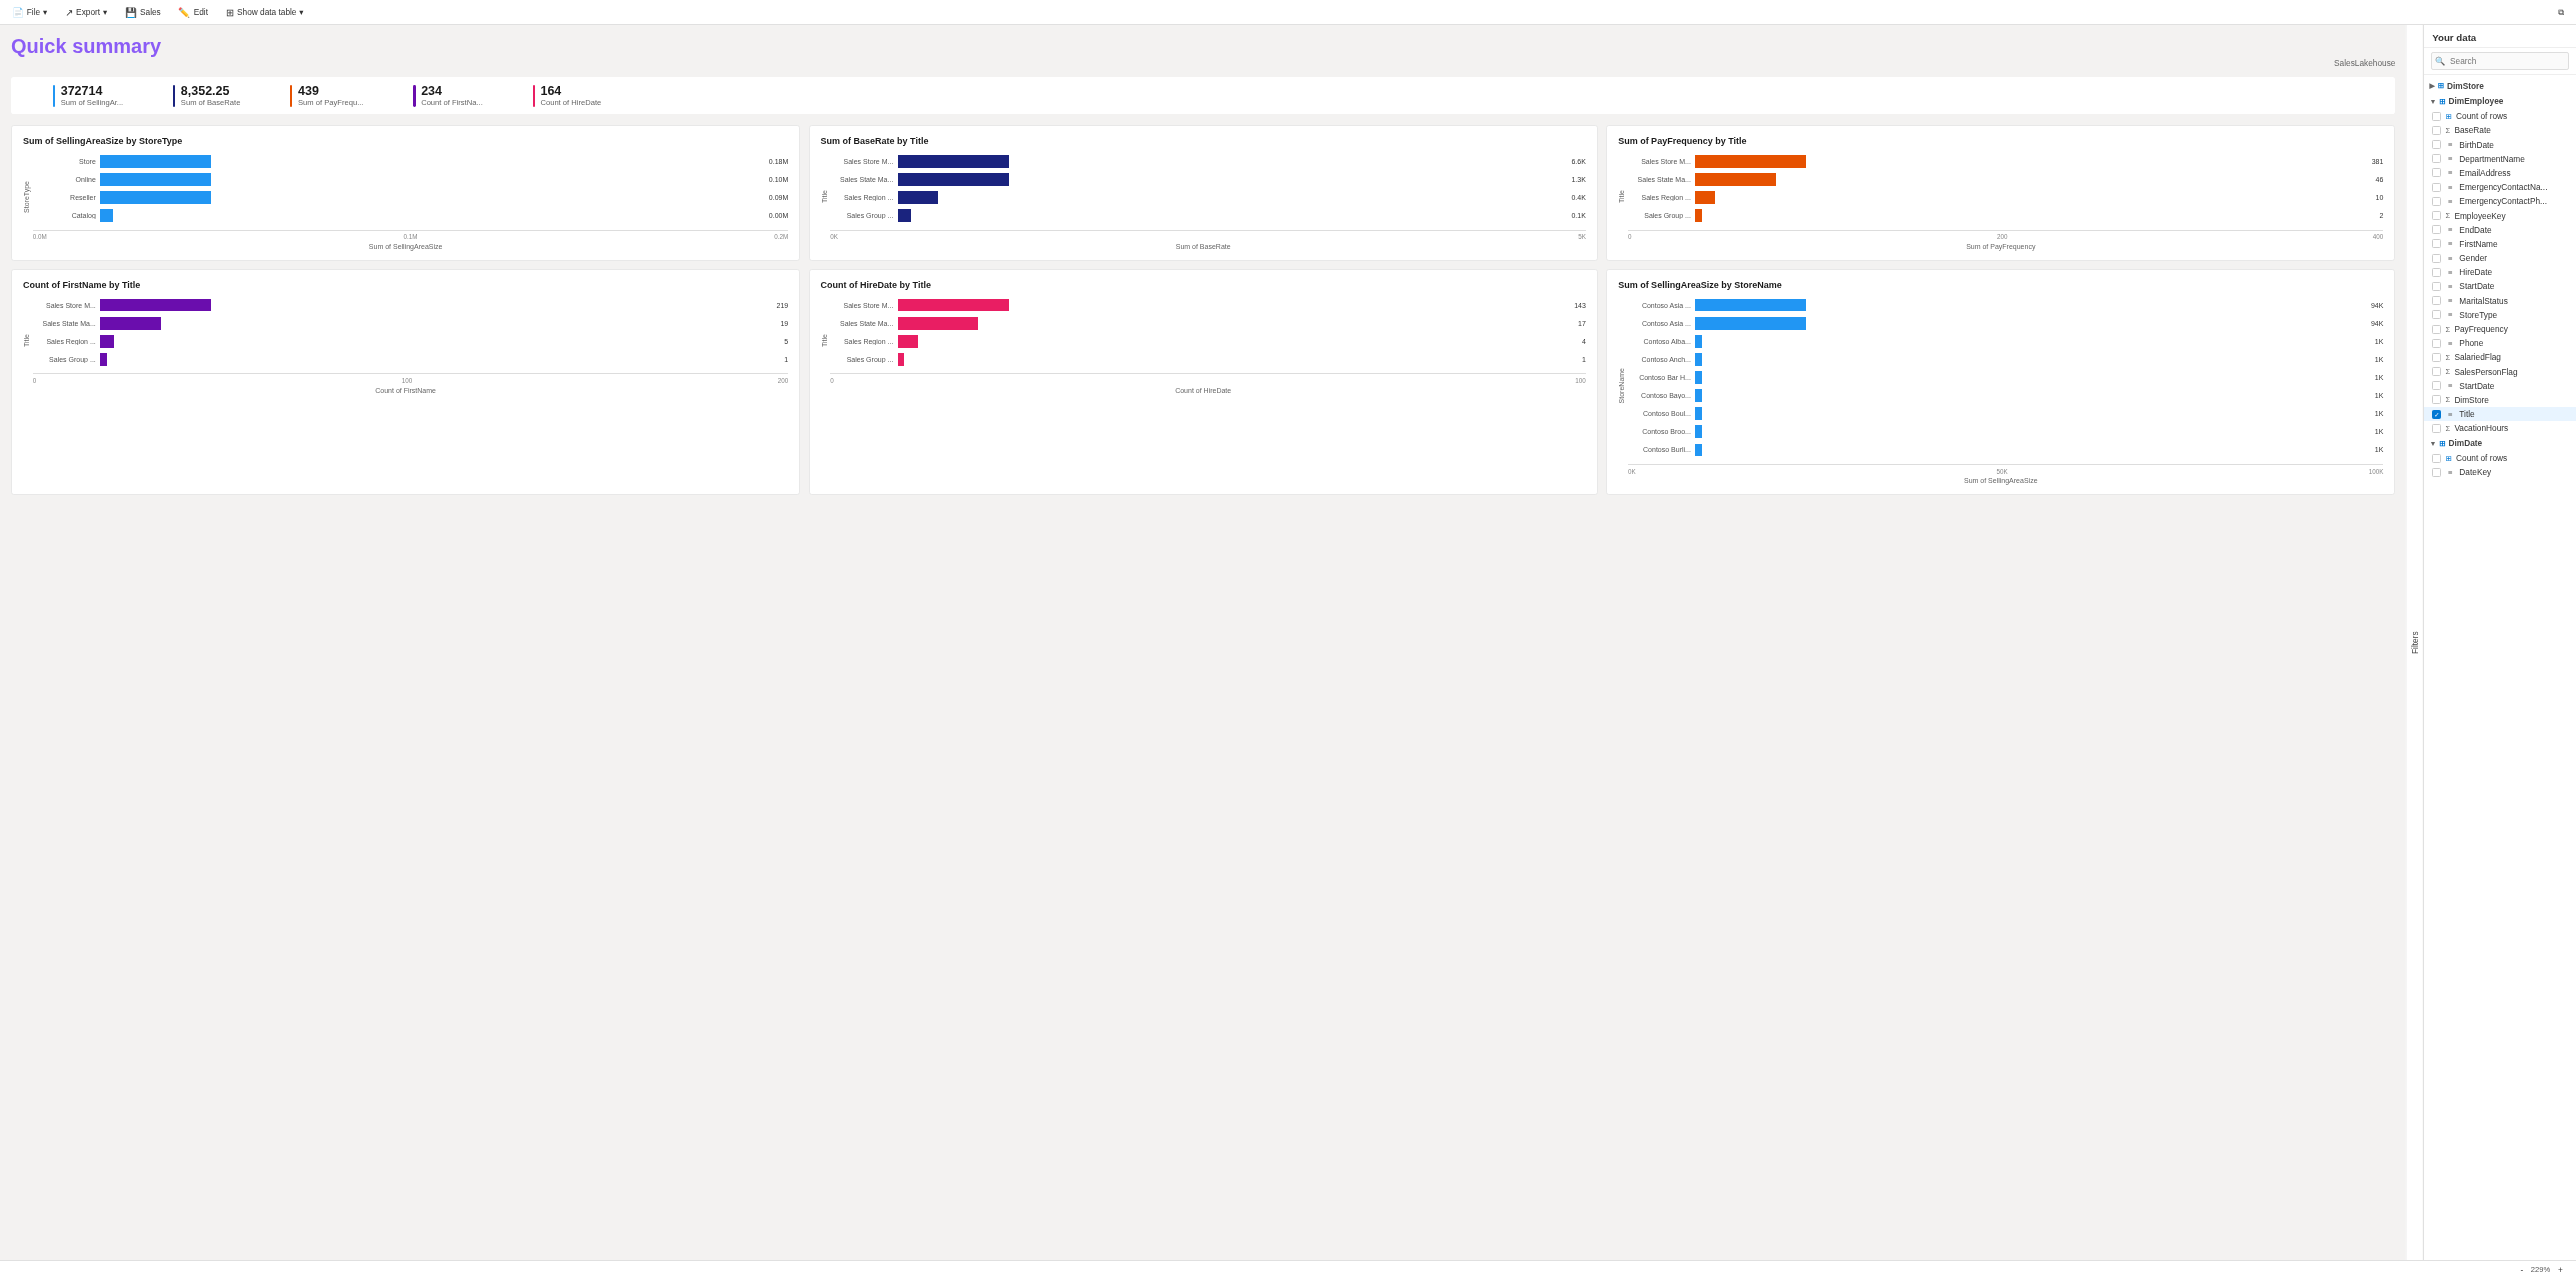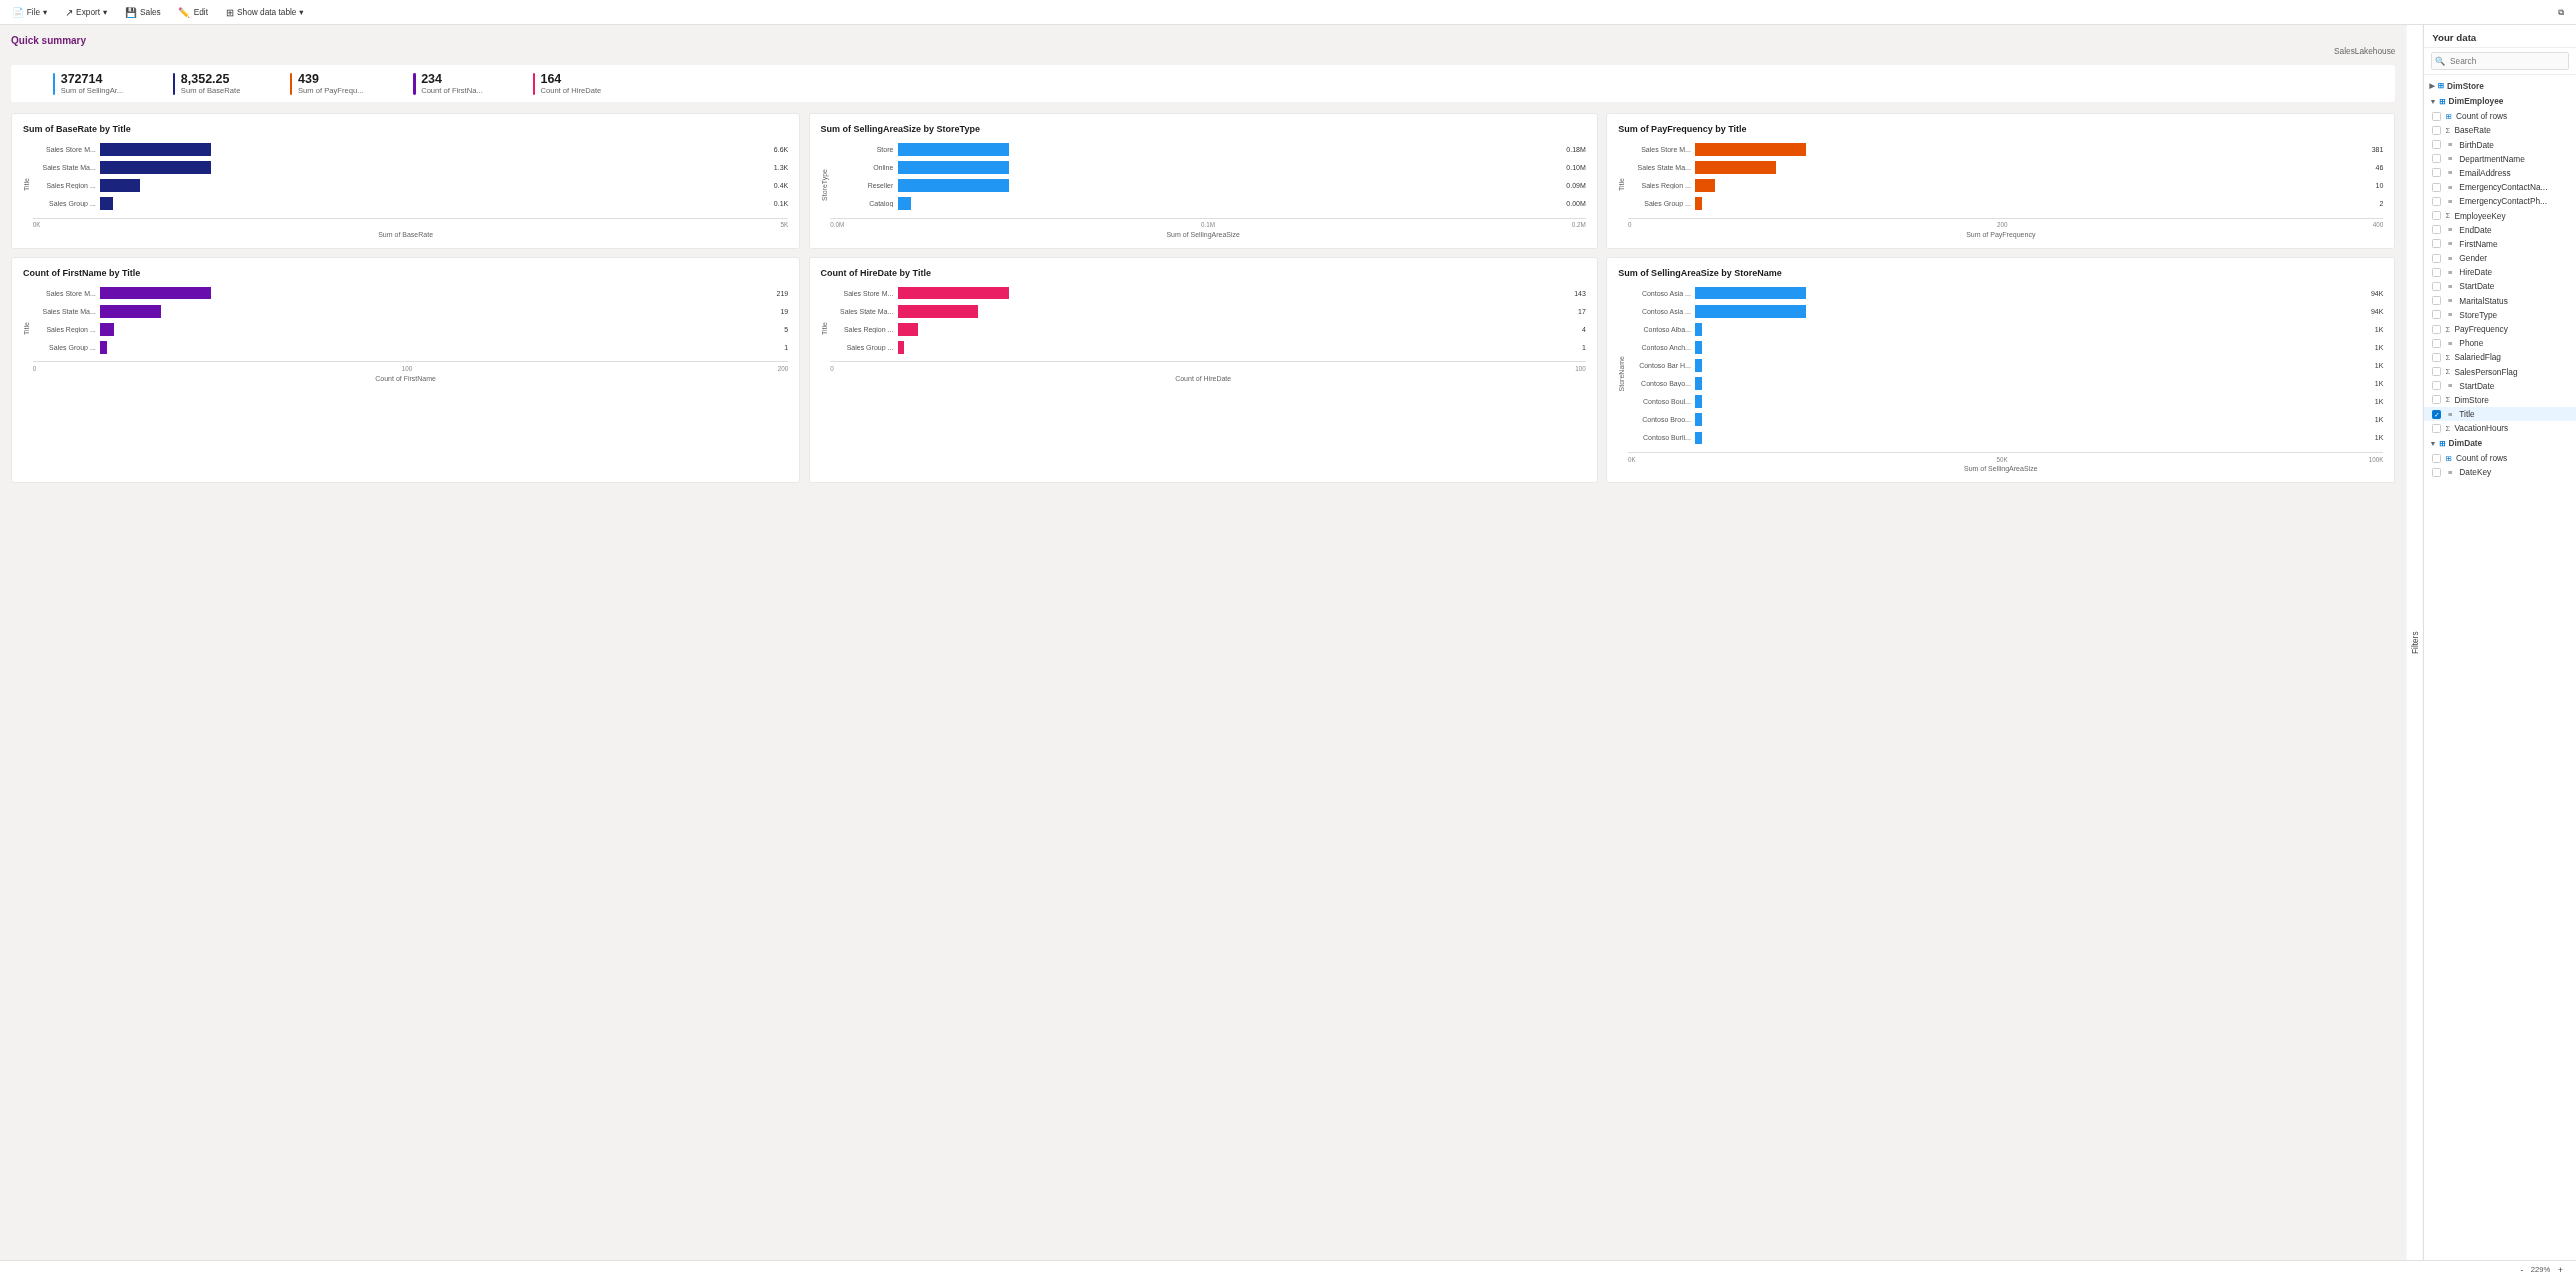--- a/index.html
+++ b/index.html
@@ -11,21 +11,21 @@
     .toolbar-icon { font-size: 9.7px; }
 
     
     .main-layout { display: flex; flex: 1; overflow: hidden; }
 
     
     .content-area { flex: 1; overflow-y: auto; padding: 9.7px 11px; }
 
     
     .page-header { margin-bottom: 9.7px; }
-    .page-title { font-size: 10px; font-weight: 600; color: #701a75; }
+    .page-title { font-size: 20px; font-weight: 600; color: #8b5cf6; }
     .page-subtitle { font-size: 8.3px; color: #666; text-align: right; }
 
     
     .kpi-bar { display: flex; gap: 22px; margin-bottom: 11px; background: #fff; padding: 7px 14px; border-radius: 2.8px; align-items: center; }
     .kpi-item { display: flex; align-items: center; gap: 5.6px; padding-left: 28px; }
     .kpi-bar-indicator { width: 2.1px; height: 22px; border-radius: 1.4px; }
     .kpi-value { font-size: 12.5px; font-weight: 600; color: #1a1a1a; }
     .kpi-label { font-size: 7.6px; color: #666; }
 
     
@@ -146,20 +146,71 @@
     <div class="kpi-bar-indicator" style="background:#e91e63"></div>
     <div>
       <div class="kpi-value">164</div>
       <div class="kpi-label">Count of HireDate</div>
     </div>
   </div>
       </div>
 
     <div class="chart-grid" id="chart-grid-container">
         <div class="chart-card">
+    <div class="chart-title">Sum of SellingAreaSize by StoreType</div>
+    <div class="chart-row-area">
+      <div class="chart-ylabel">StoreType</div>
+      <div style="flex:1">
+        <div class="bar-chart">
+    <div class="bar-row">
+      <span class="bar-label">Store</span>
+      <div class="bar-container">
+        <div class="bar" style="width:100%;background:#2196f3;max-width:111px;">
+        </div>
+      </div>
+      <span class="bar-value">0.18M</span>
+    </div>
+
+    <div class="bar-row">
+      <span class="bar-label">Online</span>
+      <div class="bar-container">
+        <div class="bar" style="width:56%;background:#2196f3;max-width:111px;">
+        </div>
+      </div>
+      <span class="bar-value">0.10M</span>
+    </div>
+
+    <div class="bar-row">
+      <span class="bar-label">Reseller</span>
+      <div class="bar-container">
+        <div class="bar" style="width:50%;background:#2196f3;max-width:111px;">
+        </div>
+      </div>
+      <span class="bar-value">0.09M</span>
+    </div>
+
+    <div class="bar-row">
+      <span class="bar-label">Catalog</span>
+      <div class="bar-container">
+        <div class="bar" style="width:2%;background:#2196f3;max-width:111px;">
+        </div>
+      </div>
+      <span class="bar-value">0.00M</span>
+    </div>
+  </div>
+        <div class="chart-axis">
+                <span>0.0M</span>
+                <span>0.1M</span>
+                <span>0.2M</span>
+              </div>
+      </div>
+    </div>
+    <div class="chart-xlabel">Sum of SellingAreaSize</div>
+  </div>
+        <div class="chart-card">
     <div class="chart-title">Sum of BaseRate by Title</div>
     <div class="chart-row-area">
       <div class="chart-ylabel">Title</div>
       <div style="flex:1">
         <div class="bar-chart">
     <div class="bar-row">
       <span class="bar-label">Sales Store M...</span>
       <div class="bar-container">
         <div class="bar" style="width:100%;background:#1a237e;max-width:111px;">
         </div>
@@ -194,71 +245,20 @@
       <span class="bar-value">0.1K</span>
     </div>
   </div>
         <div class="chart-axis">
                 <span>0K</span>
                 <span>5K</span>
               </div>
       </div>
     </div>
     <div class="chart-xlabel">Sum of BaseRate</div>
-  </div>
-        <div class="chart-card">
-    <div class="chart-title">Sum of SellingAreaSize by StoreType</div>
-    <div class="chart-row-area">
-      <div class="chart-ylabel">StoreType</div>
-      <div style="flex:1">
-        <div class="bar-chart">
-    <div class="bar-row">
-      <span class="bar-label">Store</span>
-      <div class="bar-container">
-        <div class="bar" style="width:100%;background:#2196f3;max-width:111px;">
-        </div>
-      </div>
-      <span class="bar-value">0.18M</span>
-    </div>
-
-    <div class="bar-row">
-      <span class="bar-label">Online</span>
-      <div class="bar-container">
-        <div class="bar" style="width:56%;background:#2196f3;max-width:111px;">
-        </div>
-      </div>
-      <span class="bar-value">0.10M</span>
-    </div>
-
-    <div class="bar-row">
-      <span class="bar-label">Reseller</span>
-      <div class="bar-container">
-        <div class="bar" style="width:50%;background:#2196f3;max-width:111px;">
-        </div>
-      </div>
-      <span class="bar-value">0.09M</span>
-    </div>
-
-    <div class="bar-row">
-      <span class="bar-label">Catalog</span>
-      <div class="bar-container">
-        <div class="bar" style="width:2%;background:#2196f3;max-width:111px;">
-        </div>
-      </div>
-      <span class="bar-value">0.00M</span>
-    </div>
-  </div>
-        <div class="chart-axis">
-                <span>0.0M</span>
-                <span>0.1M</span>
-                <span>0.2M</span>
-              </div>
-      </div>
-    </div>
-    <div class="chart-xlabel">Sum of SellingAreaSize</div>
   </div>
         <div class="chart-card">
     <div class="chart-title">Sum of PayFrequency by Title</div>
     <div class="chart-row-area">
       <div class="chart-ylabel">Title</div>
       <div style="flex:1">
         <div class="bar-chart">
     <div class="bar-row">
       <span class="bar-label">Sales Store M...</span>
       <div class="bar-container">

